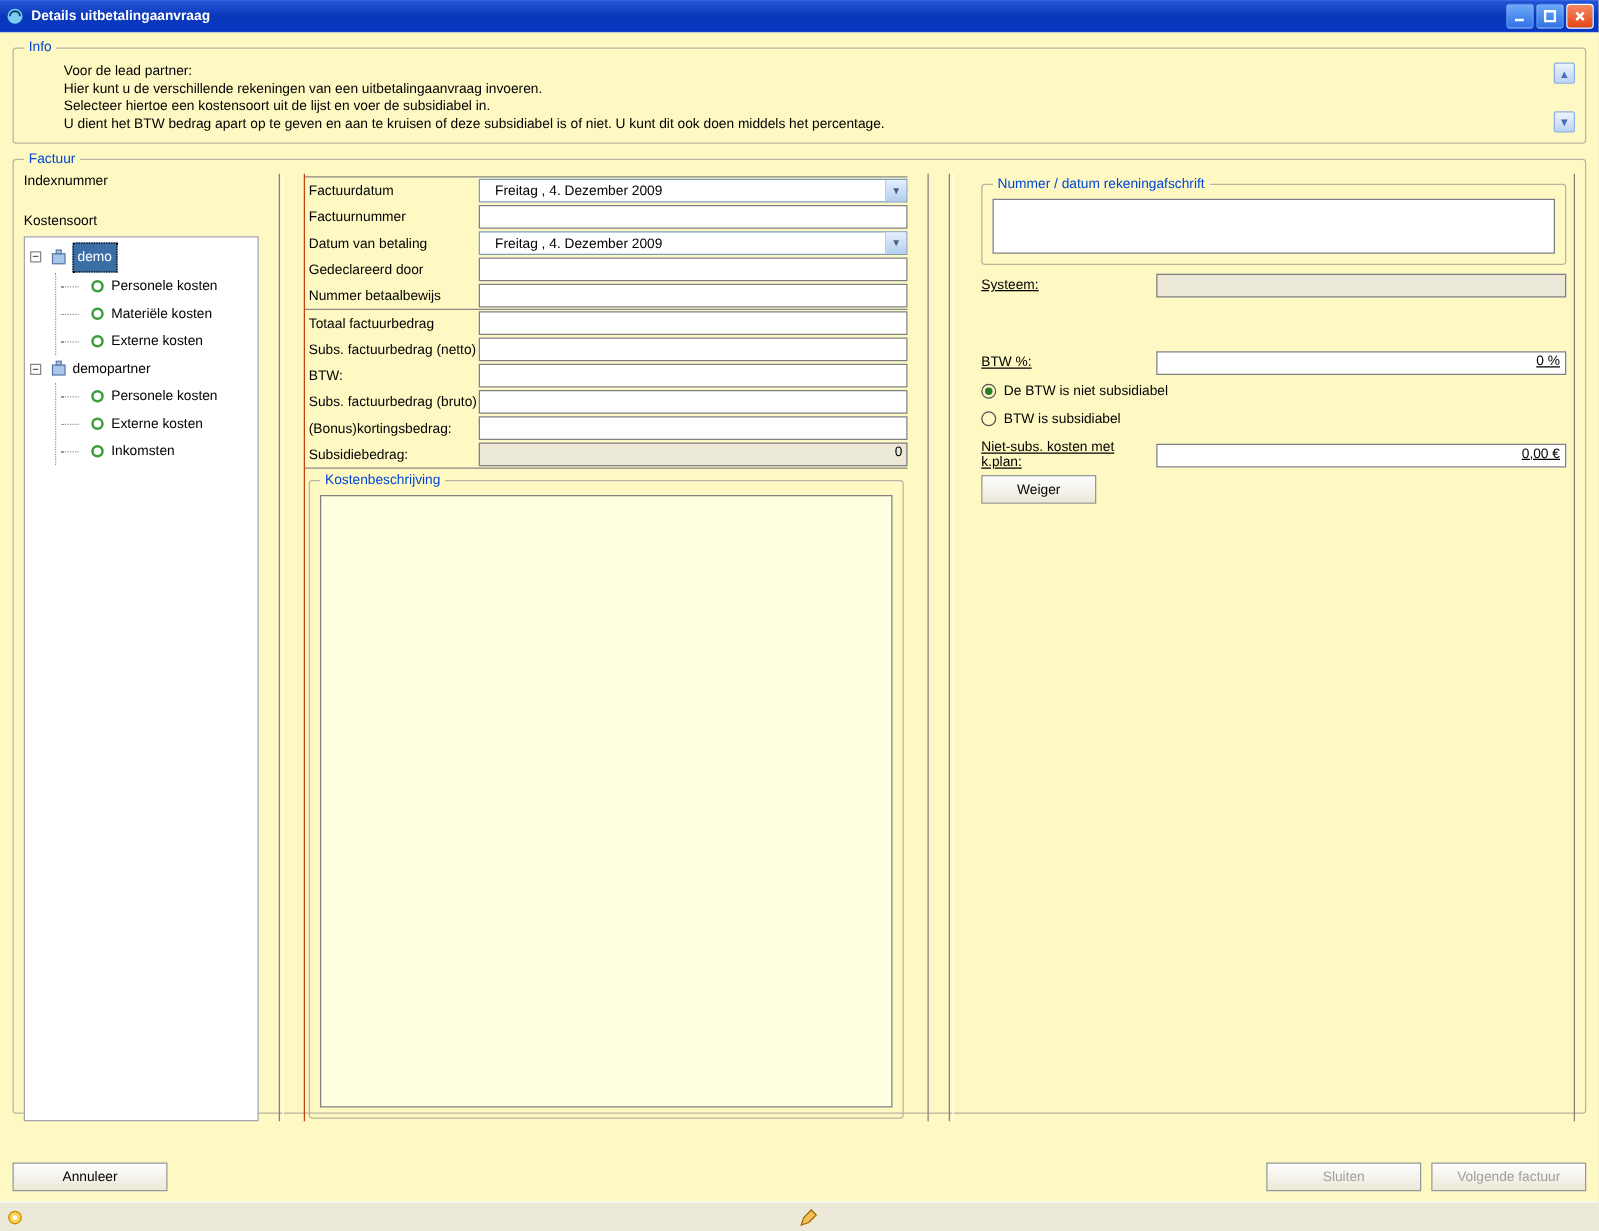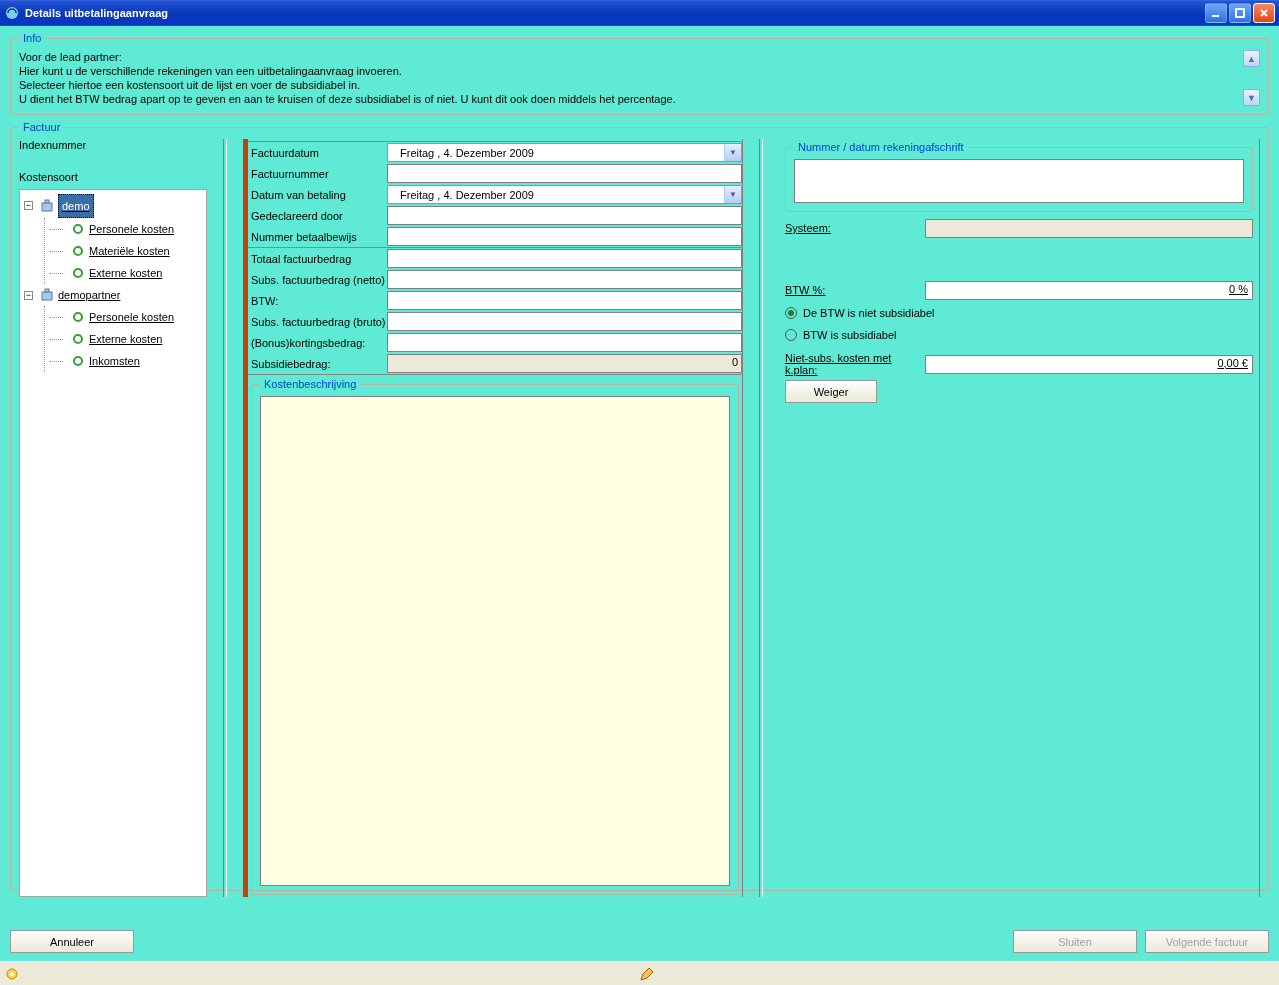--- a/index.html
+++ b/index.html
@@ -9,54 +9,54 @@
   .titlebar { height: 26px; background: linear-gradient(to bottom, #3a6ee7 0%, #2353d4 5%, #0A38BA 50%, #0836c1 95%, #2050e0 100%); display: flex; align-items: center; color: #fff; padding: 0 4px; }
   .titlebar .app-icon { width: 16px; height: 16px; margin-right: 5px; display:inline-block; }
   .titlebar .app-icon svg circle { fill: #7acdf0; }
   .titlebar .title { font-weight: bold; flex: 1; }
   .win-btns { display: flex; gap: 2px; }
   .win-btn { width: 22px; height: 20px; border-radius: 3px; border: 1px solid #fff3; background: linear-gradient(to bottom, #6da9f7, #2f72e6); display:flex; align-items:center; justify-content:center; color:#fff; font-weight:bold; font-size:10px;}
   .win-btn.close { background: linear-gradient(to bottom, #f58965, #e64513); border:1px solid #fff;}
   .win-btn svg { width:10px; height:10px; }
 
   
-  .window-body { background: #5eead4; padding: 6px 10px 0 10px; height: calc(985px - 26px - 24px); position:relative; }
+  .window-body { background: #fef9c3; padding: 6px 10px 0 10px; height: calc(985px - 26px - 24px); position:relative; }
 
   
   fieldset { border: 1px solid #b9b4a0; border-radius: 3px; padding: 6px 8px 8px 8px; margin-bottom: 6px; position:relative;}
   legend { color: #0046d5; padding: 0 4px; font-size:11px; }
 
   
-  .info-box { display:flex; }
+  .info-box { display:flex;margin-left:32px; }
   .info-text { flex:1; line-height: 14px; }
   .info-scroll { width: 17px; display:flex; flex-direction:column; justify-content:space-between; align-items:center; }
   .scroll-btn { width:17px; height:17px; background: linear-gradient(to bottom,#eef3fb,#bcd4f6); border:1px solid #8caee8; border-radius:2px; display:flex; align-items:center; justify-content:center; font-size:9px; color:#4b6eaf;}
 
   
   .factuur-layout { display:flex; gap:16px; height: 758px;}
   .left-col { width: 188px; display:flex; flex-direction:column; }
   .left-label { margin-bottom:6px; }
   .tree-box { background:#fff; border:1px solid #a5a5a5; flex:1; padding:4px 2px; overflow:auto;}
   .divider-v { width:4px; background: transparent; border-left:1px solid #808080; border-right:1px solid #fff; margin:0 0px;}
 
   
   .tree ul { list-style:none; }
   .tree li { position:relative; padding-left:18px; line-height:22px; white-space:nowrap;}
-  .tree .node-row { display:flex; align-items:center; gap:4px;text-decoration:underline;}
+  .tree .node-row { display:flex; align-items:center; gap:4px;}
   .tree .exp { width:9px; height:9px; border:1px solid #888; background:#fff; display:inline-flex; align-items:center; justify-content:center; font-size:9px; line-height:7px; position:absolute; left:2px; top:7px; }
   .tree .ico { width:14px; height:14px; display:inline-flex; align-items:center; justify-content:center;}
   .tree .ico.partner svg rect{ fill:#a7c8e8; stroke:#5a7aa7;}
   .tree .ico.leaf svg circle{ fill:none; stroke:#3a9e3a; stroke-width:2;}
   .tree .sel { background:#3a6ea5; color:#fff; border:1px dotted #000; padding:0 3px;}
   .tree > ul > li > ul { margin-left: 4px; border-left: 1px dotted #999; padding-left: 4px;}
   .tree > ul > li > ul > li { padding-left: 22px;}
   .tree > ul > li > ul > li::before { content:""; position:absolute; left:0; top:11px; width:14px; border-top:1px dotted #999;}
 
   
-  .mid-col { width: 500px; border-left:5px solid #c2410c; border-right:1px solid #808080; padding: 2px 0 2px 0; display:flex; flex-direction:column;}
+  .mid-col { width: 500px; border-left:1px solid #c2410c; border-right:1px solid #808080; padding: 2px 16px 2px 0; display:flex; flex-direction:column;}
   .form-section { border-bottom:1px solid #888;}
   .form-row { display:flex; align-items:center; height:21px; }
   .form-row label { width:139px; padding-left:3px;}
   .form-row .field { flex:1; height:19px; border:1px solid #808080; background:#fff; padding:1px 3px;}
   .form-row .field.ro { background:#ece9d8; text-align:right;}
   .form-row .date-field { flex:1; display:flex; height:19px; border:1px solid #7f9db9; background:#fff; align-items:center;}
   .form-row .date-field span { flex:1; padding:0 12px;}
   .form-row .date-field .dd { width:17px; height:100%; background:linear-gradient(to bottom,#e5effc,#b3cef0); border-left:1px solid #b3cef0; display:flex; align-items:center; justify-content:center; color:#4d6185; font-size:8px;}
 
   fieldset.kosten { flex:1; margin:3px 3px 0 3px; display:flex;}

